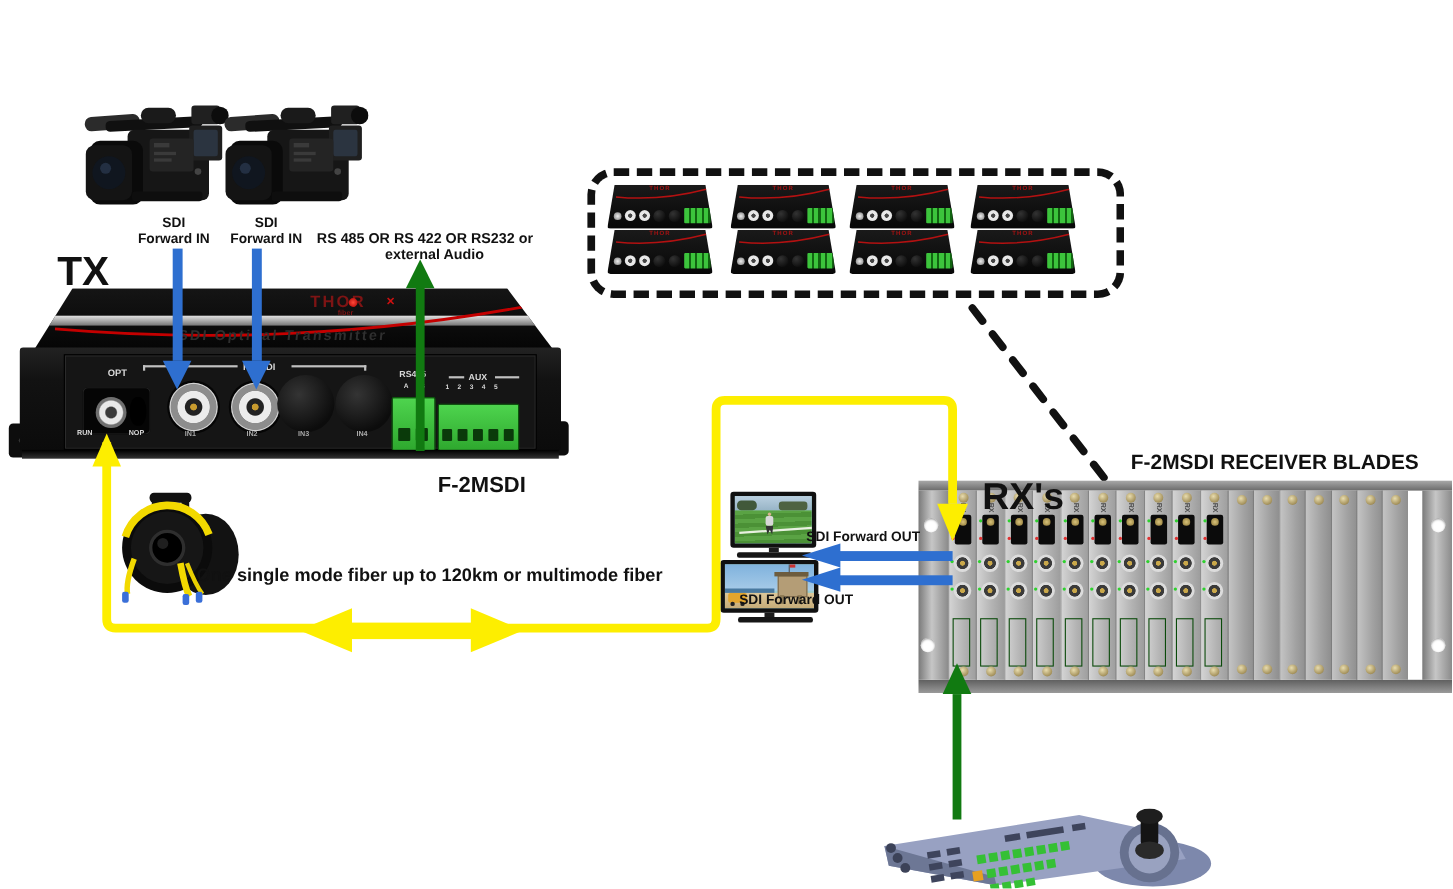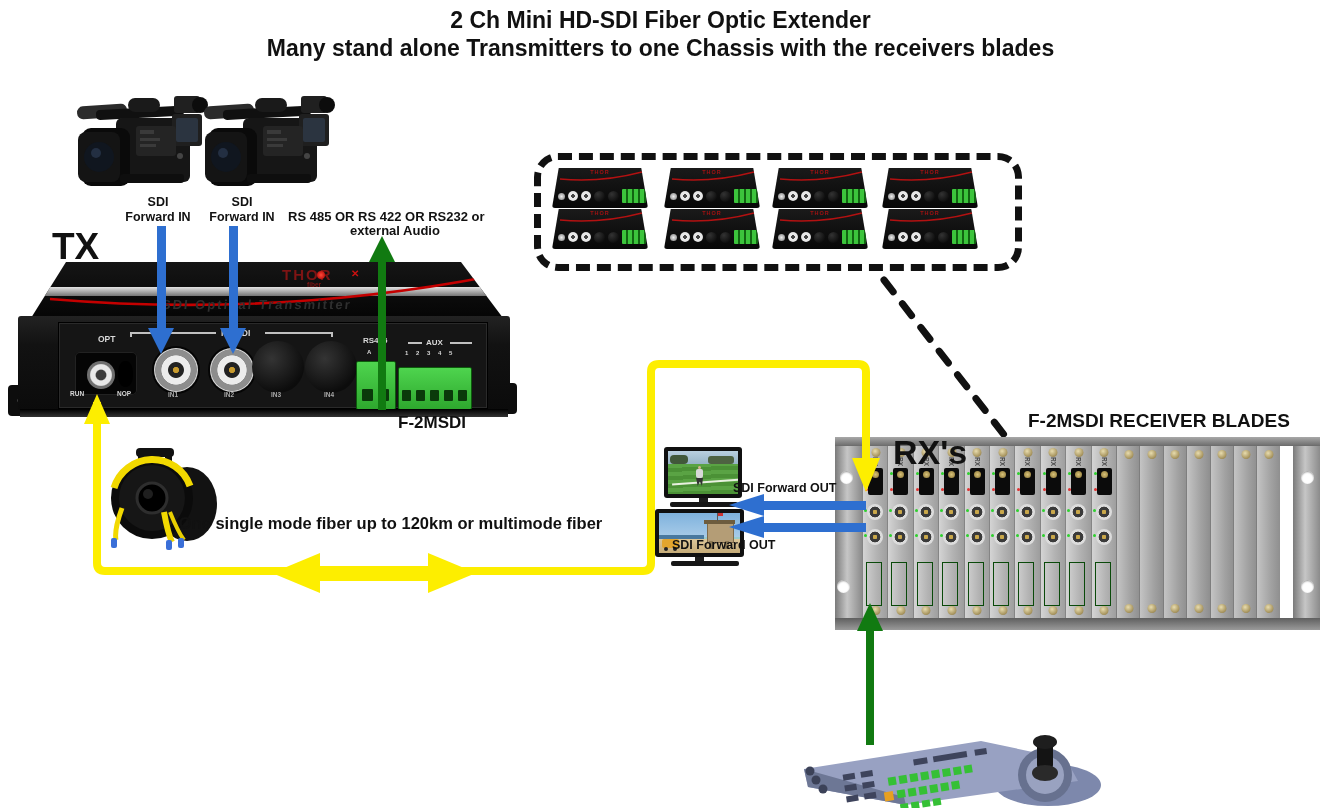--- a/index.html
+++ b/index.html
@@ -110,24 +110,20 @@
   .stand-base{position:absolute;background:#161616;border-radius:2px;}
 
   
   svg{display:block;}
 </style>
 </head>
 <body>
 
 <div id="canvas">
 
-  <div class="title">
-    <div>2 Ch Mini HD-SDI Fiber Optic Extender</div>
-    <div>Many stand alone Transmitters to one Chassis with the receivers blades</div>
-  </div>
 
   <div class="camera" style="left:76px;top:86px;">
     <svg width="132" height="112" viewBox="0 0 132 112">
       <rect x="1" y="19" width="50" height="13" rx="6" fill="#2b2b2b" transform="rotate(-4 26 25)"></rect>
       <rect x="20" y="22" width="88" height="10" rx="4" fill="#101010" transform="rotate(-3 60 27)"></rect>
       <rect x="52" y="12" width="32" height="14" rx="7" fill="#1a1a1a"></rect>
       <rect x="98" y="10" width="26" height="17" rx="3" fill="#202020"></rect>
       <circle cx="124" cy="19" r="8" fill="#0c0c0c"></circle>
       <rect x="40" y="32" width="74" height="64" rx="6" fill="#161616"></rect>
       <rect x="96" y="28" width="30" height="32" rx="3" fill="#1f1f1f"></rect>
@@ -588,21 +584,21 @@
     </div>
     <div class="term" style="left:380px;top:107px;width:72px;height:41px;">
       <i style="left:3px;top:22px;width:9px;height:11px;"></i>
         <i style="left:17px;top:22px;width:9px;height:11px;"></i>
         <i style="left:31px;top:22px;width:9px;height:11px;"></i>
         <i style="left:45px;top:22px;width:9px;height:11px;"></i>
         <i style="left:59px;top:22px;width:9px;height:11px;"></i>
     </div>
     <div class="tx-bottom"></div>
   </div>
-  <div class="lbl" style="left:398px;top:413px;font-size:17px;">F-2MSDI</div>
+  <div class="lbl" style="left:398px;top:430px;font-size:20px;">F-2MSDI</div>
 
   <svg class="abs" style="left:0;top:0;pointer-events:none;" width="1321" height="808">
     <path d="M97 402 L97 563 Q97 571 105 571 L643 571 Q651 571 651 563 L651 372 Q651 364 659 364 L858 364 Q866 364 866 372 L866 458" stroke="#fdee00" stroke-width="8" fill="none"></path>
     <polygon points="97,394 84,424 110,424" fill="#fdee00"></polygon>
     <polygon points="866,492 852,458 880,458" fill="#fdee00"></polygon>
     <rect x="318" y="566" width="112" height="15" fill="#fdee00"></rect>
     <polygon points="272,573 320,553 320,593" fill="#fdee00"></polygon>
     <polygon points="476,573 428,553 428,593" fill="#fdee00"></polygon>
   </svg>
 

